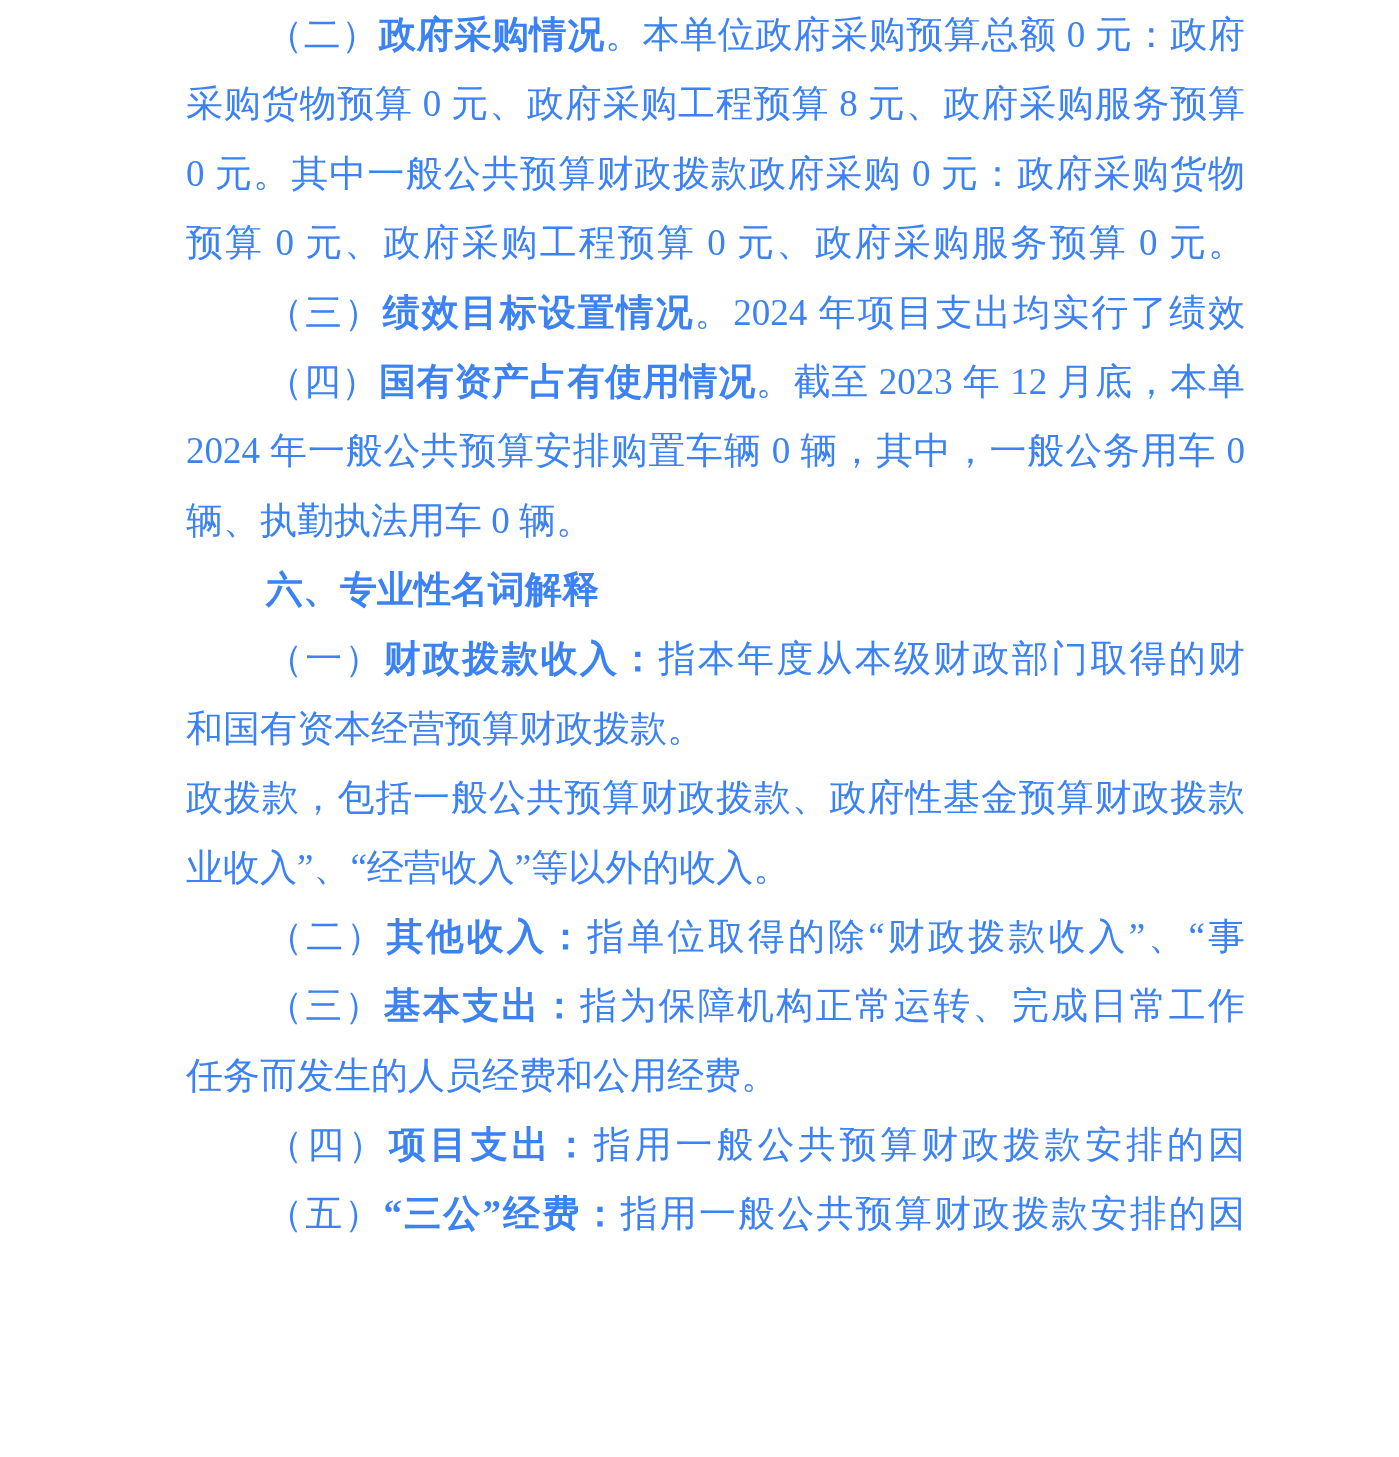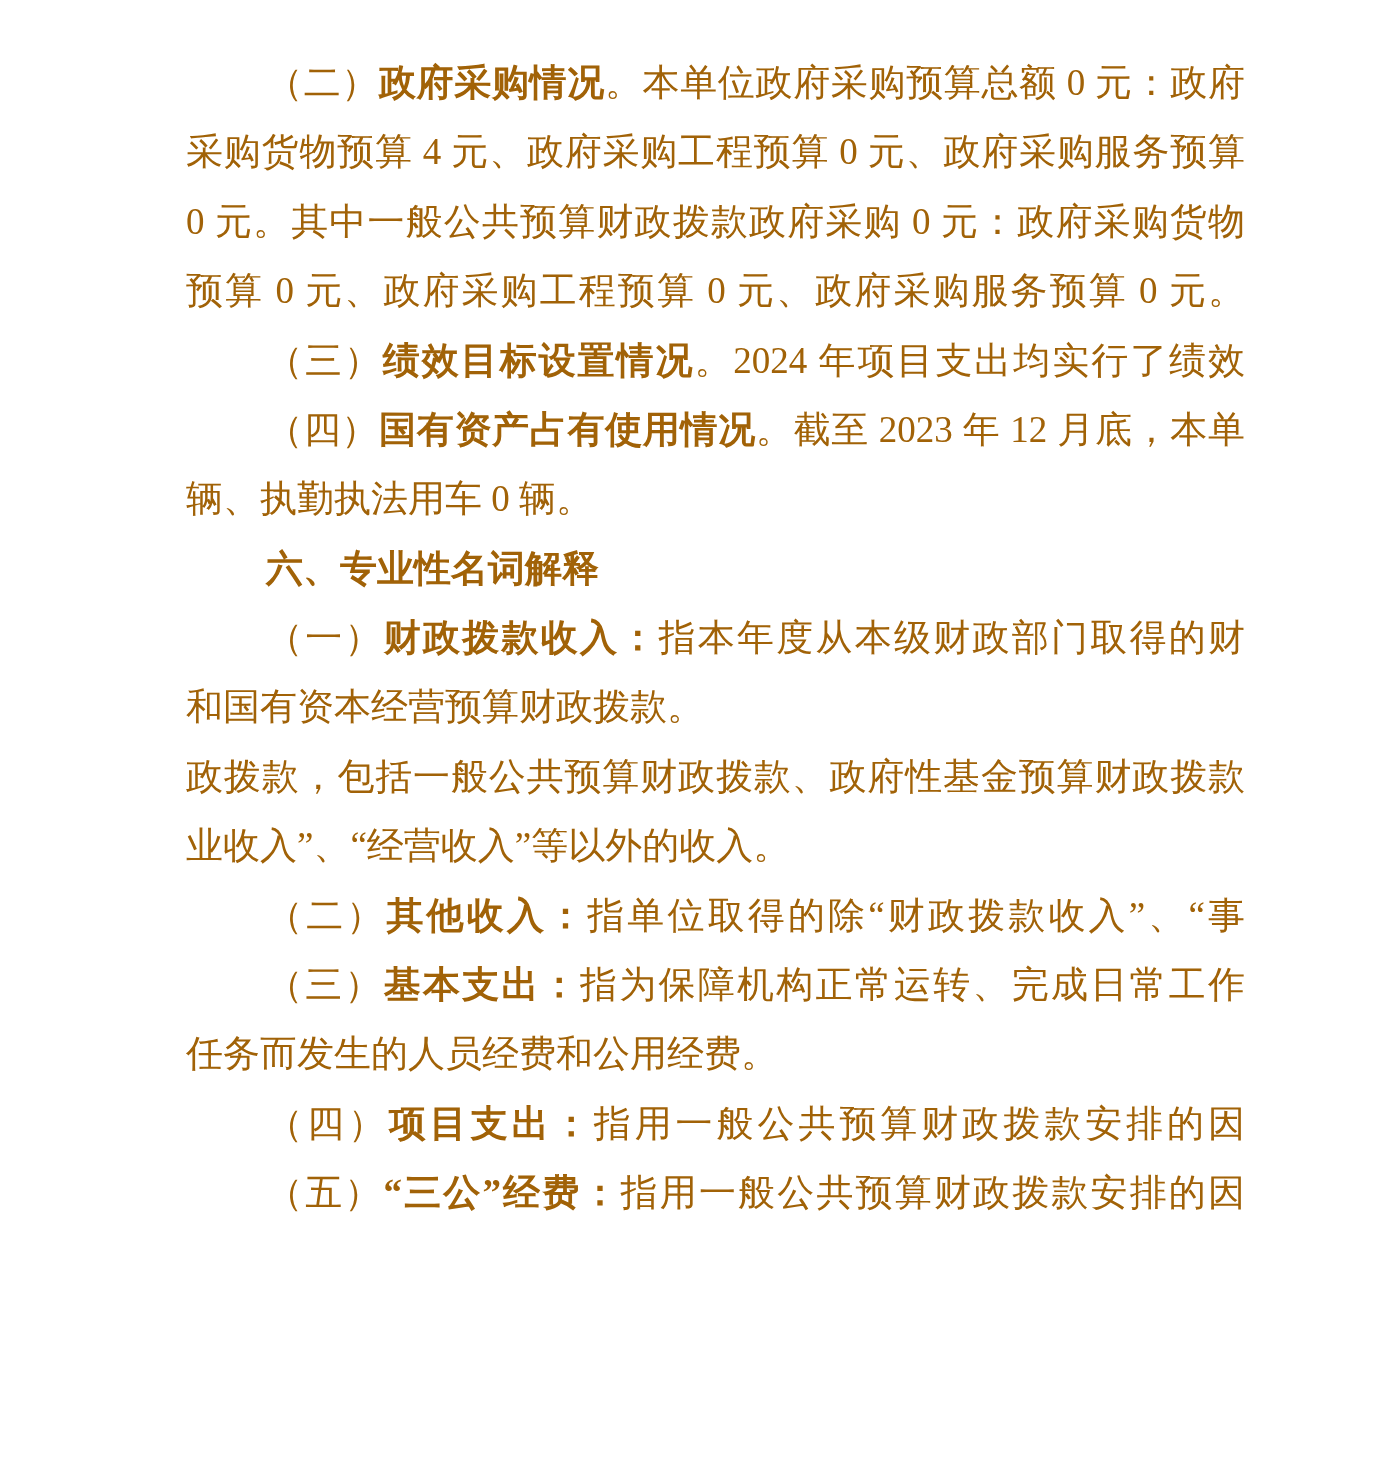--- a/index.html
+++ b/index.html
@@ -36,32 +36,33 @@
   .line.heiti {
     font-family: "Liberation Sans", "DejaVu Sans", sans-serif;
     font-weight: bold;
   }
   .run { font-weight: normal; }
   .run.bold { font-weight: bold; }
 </style>
 </head>
 <body style="background: rgb(255, 255, 255);">
 
-<main class="doc" style="color: #a16207; margin-top: 48px;">
+<main class="doc" style="color: #3b82f6;">
     <div class="para">
       <div class="line indent"><span class="run">（二）</span><span class="run bold">政府采购情况</span><span class="run">。本单位政府采购预算总额 0 元：政府</span></div>
-      <div class="line"><span class="run">采购货物预算 4 元、政府采购工程预算 0 元、政府采购服务预算</span></div>
+      <div class="line"><span class="run">采购货物预算 0 元、政府采购工程预算 8 元、政府采购服务预算</span></div>
       <div class="line"><span class="run">0 元。其中一般公共预算财政拨款政府采购 0 元：政府采购货物</span></div>
       <div class="line"><span class="run">预算 0 元、政府采购工程预算 0 元、政府采购服务预算 0 元。</span></div>
     </div>
     <div class="para">
       <div class="line indent"><span class="run">（三）</span><span class="run bold">绩效目标设置情况</span><span class="run">。2024 年项目支出均实行了绩效</span></div>
     </div>
     <div class="para">
       <div class="line indent"><span class="run">（四）</span><span class="run bold">国有资产占有使用情况</span><span class="run">。截至 2023 年 12 月底，本单</span></div>
+      <div class="line"><span class="run">2024 年一般公共预算安排购置车辆 0 辆，其中，一般公务用车 0</span></div>
       <div class="line left"><span class="run">辆、执勤执法用车 0 辆。</span></div>
     </div>
     <div class="para">
       <div class="line indent heiti left"><span class="run bold">六、专业性名词解释</span></div>
     </div>
     <div class="para">
       <div class="line indent"><span class="run">（一）</span><span class="run bold">财政拨款收入：</span><span class="run">指本年度从本级财政部门取得的财</span></div>
       <div class="line left"><span class="run">和国有资本经营预算财政拨款。</span></div>
       <div class="line"><span class="run">政拨款，包括一般公共预算财政拨款、政府性基金预算财政拨款</span></div>
     </div>

